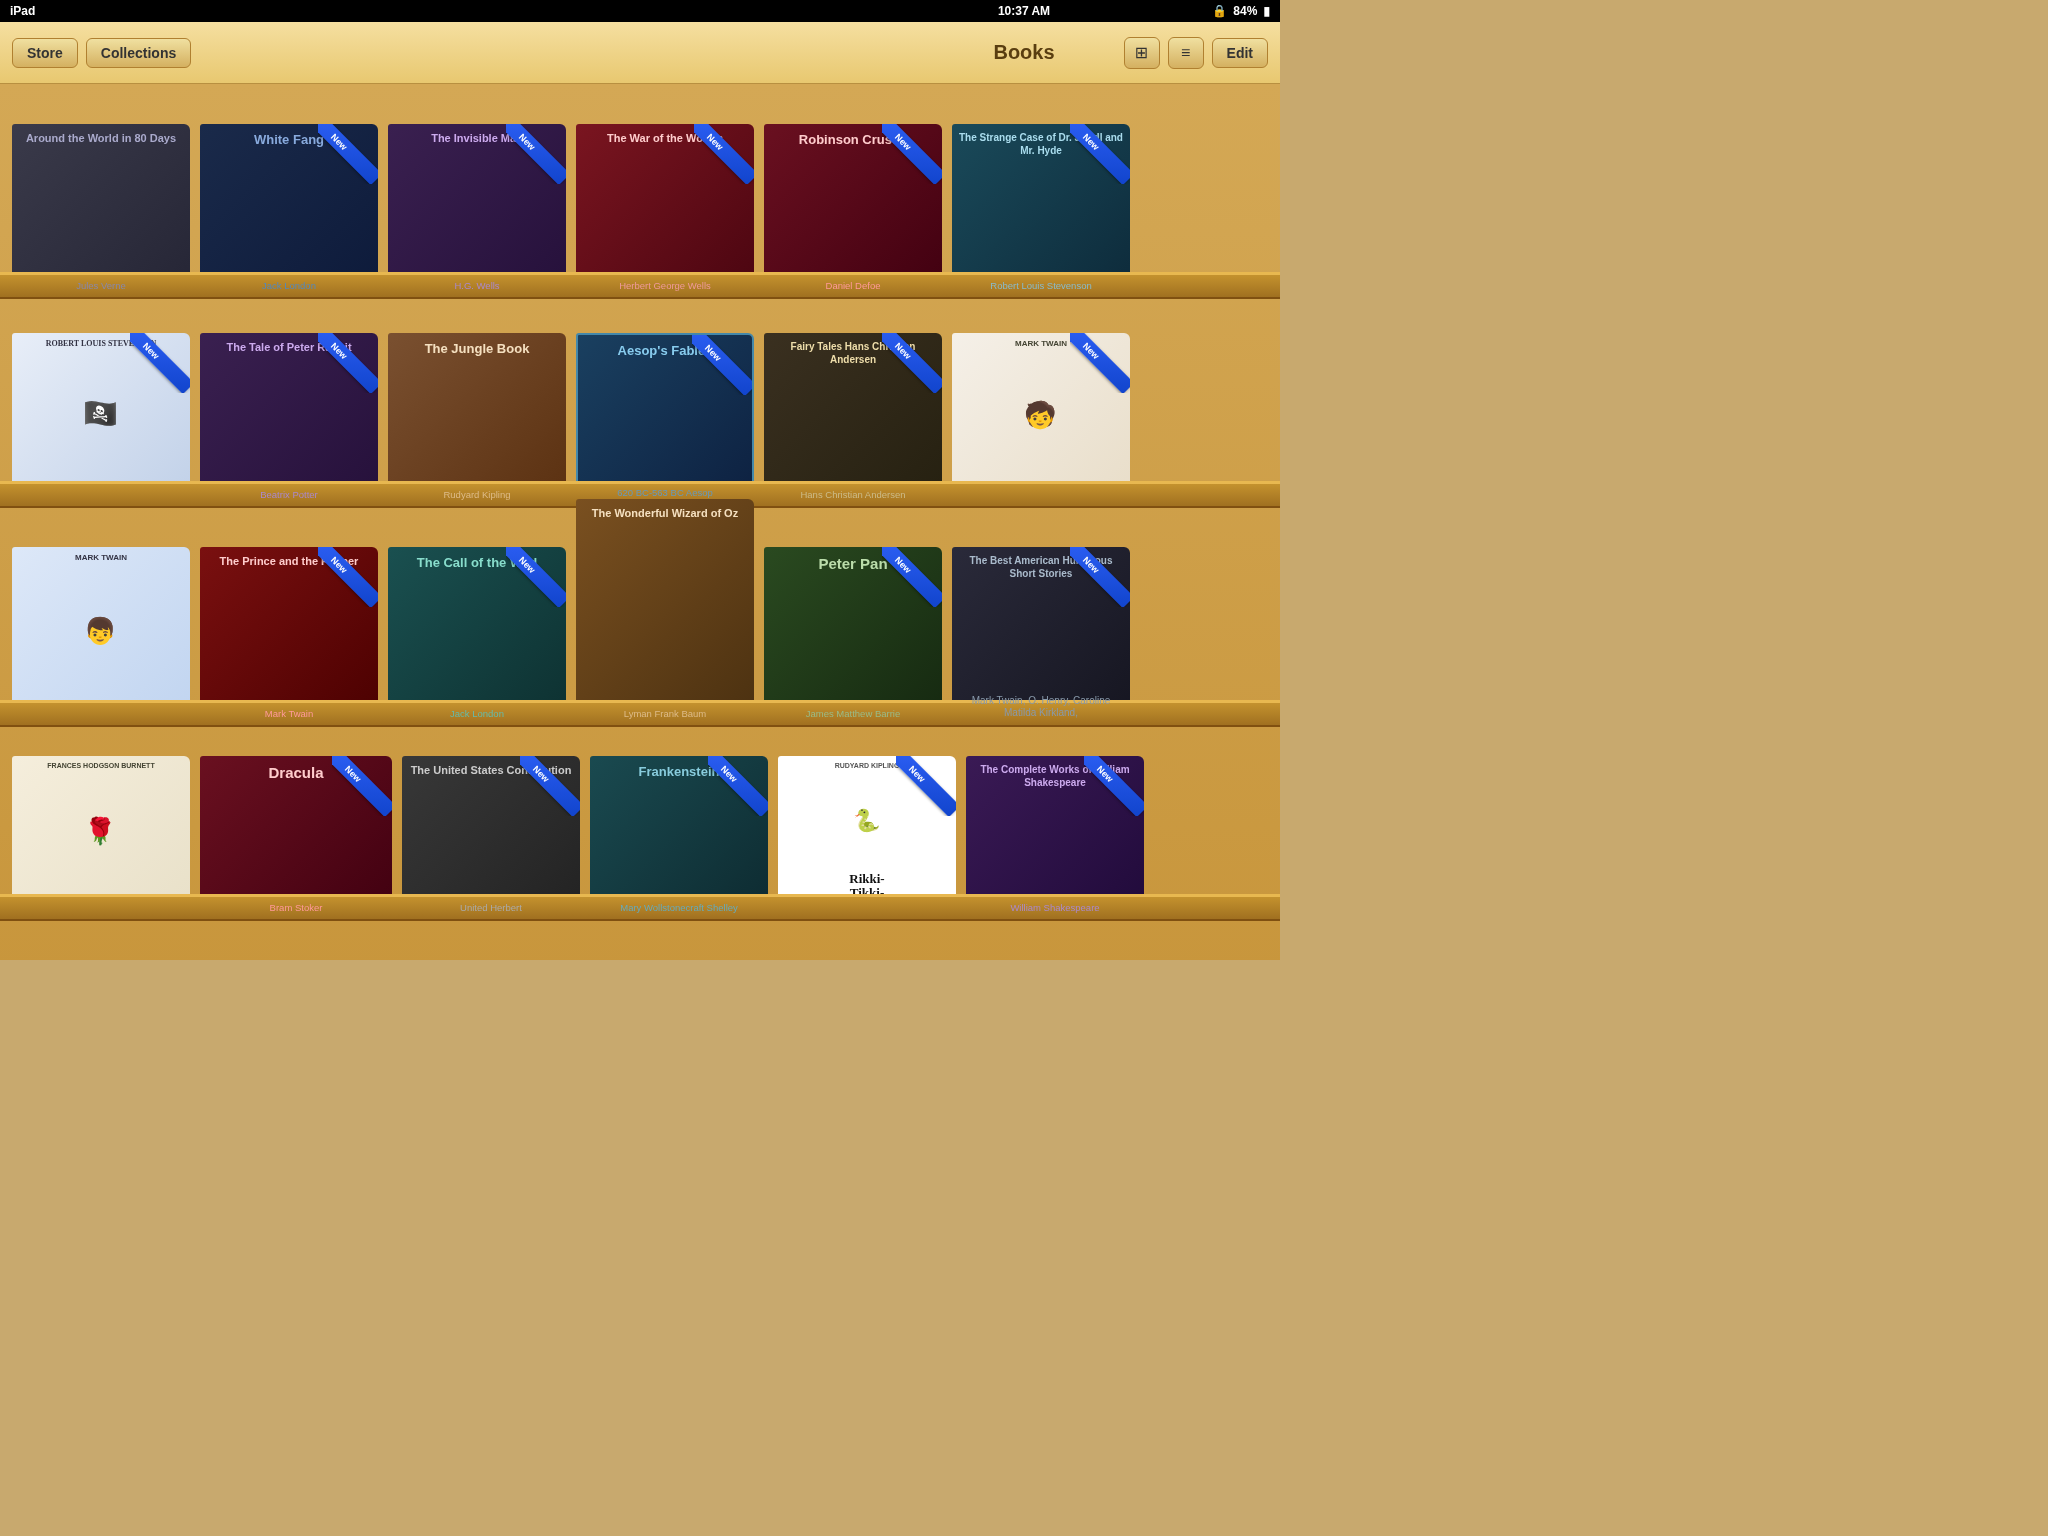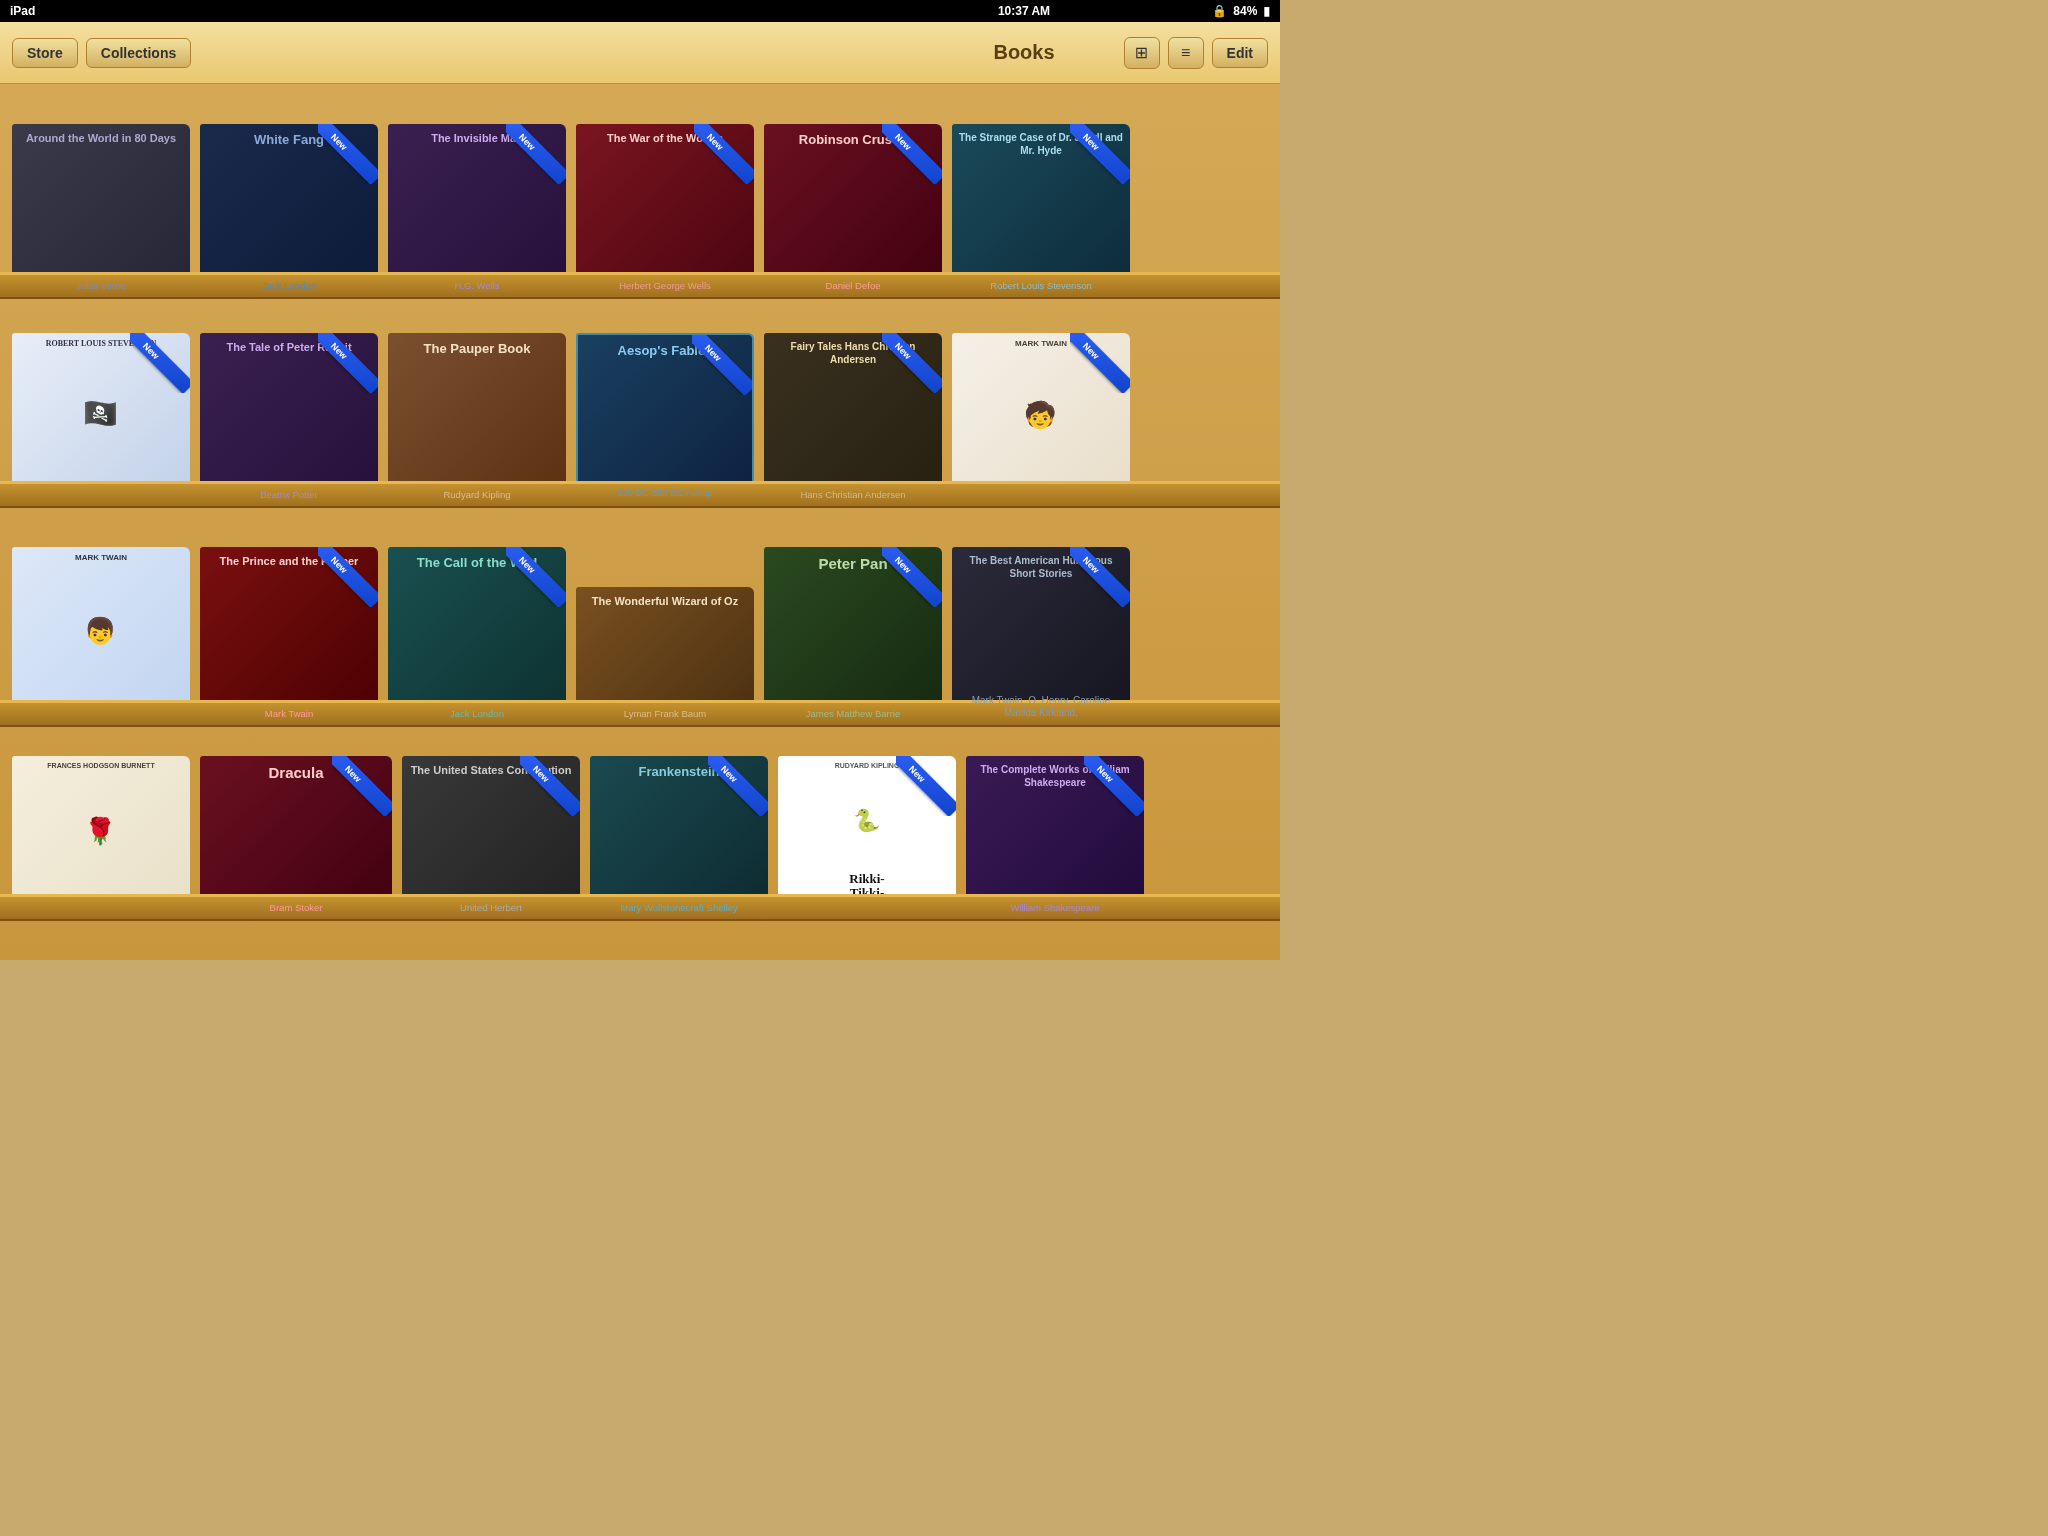--- a/index.html
+++ b/index.html
@@ -276,21 +276,21 @@
       </div>
     </div>
 
     <div class="book book-dark-purple" style="width:178px; height:175px;">
       <div class="new-ribbon"></div>
       <span class="book-title" style="color:#ccaaee; font-size:11px;">The Tale of Peter Rabbit</span>
       <span class="book-author" style="color:#aa88cc;margin-top:21px;">Beatrix Potter</span>
     </div>
 
     <div class="book book-brown" style="width:178px; height:175px; background: linear-gradient(135deg, #7a5030, #5a3010);">
-      <span class="book-title" style="color:#f5e0c0; font-size:13px;">The Pauper Book</span>
+      <span class="book-title" style="color:#f5e0c0; font-size:13px;">The Jungle Book</span>
       <span class="book-author" style="color:#ddbb88;">Rudyard Kipling</span>
     </div>
 
     <div class="book" style="width:178px; height:175px; background: linear-gradient(135deg, #1a4060, #0d2040); border: 2px solid #4488aa;">
       <div class="new-ribbon"></div>
       <span class="book-title" style="color:#88ccee; font-size:13px;">Aesop's Fables</span>
       <span class="book-author" style="color:#6699bb;margin-top:20px;">620 BC-563 BC Aesop</span>
     </div>
 
     <div class="book" style="width:178px; height:175px; background: linear-gradient(135deg, #3a3020, #252010);">
@@ -325,21 +325,21 @@
       <span class="book-title" style="color:#ffcccc; font-size:11px;">The Prince and the Pauper</span>
       <span class="book-author" style="color:#ff9999;">Mark Twain</span>
     </div>
 
     <div class="book" style="width:178px; height:180px; background: linear-gradient(135deg, #1a5050, #0d3030);">
       <div class="new-ribbon"></div>
       <span class="book-title" style="color:#88ddcc; font-size:13px;">The Call of the Wild</span>
       <span class="book-author" style="color:#66bbaa;">Jack London</span>
     </div>
 
-    <div class="book" style="width:178px; height:140px; background: linear-gradient(135deg, #7a5020, #4a3010);">
+    <div class="book" style="width:178px; height:228px; background: linear-gradient(135deg, #7a5020, #4a3010);">
       <span class="book-title" style="color:#f5e0c0; font-size:11px;">The Wonderful Wizard of Oz</span>
       <span class="book-author" style="color:#ddbb88;">Lyman Frank Baum</span>
     </div>
 
     <div class="book" style="width:178px; height:180px; background: linear-gradient(135deg, #2a4a20, #152810);">
       <div class="new-ribbon"></div>
       <span class="book-title" style="color:#bbddaa; font-size:15px;">Peter Pan</span>
       <span class="book-author" style="color:#99bb88;">James Matthew Barrie</span>
     </div>
 

